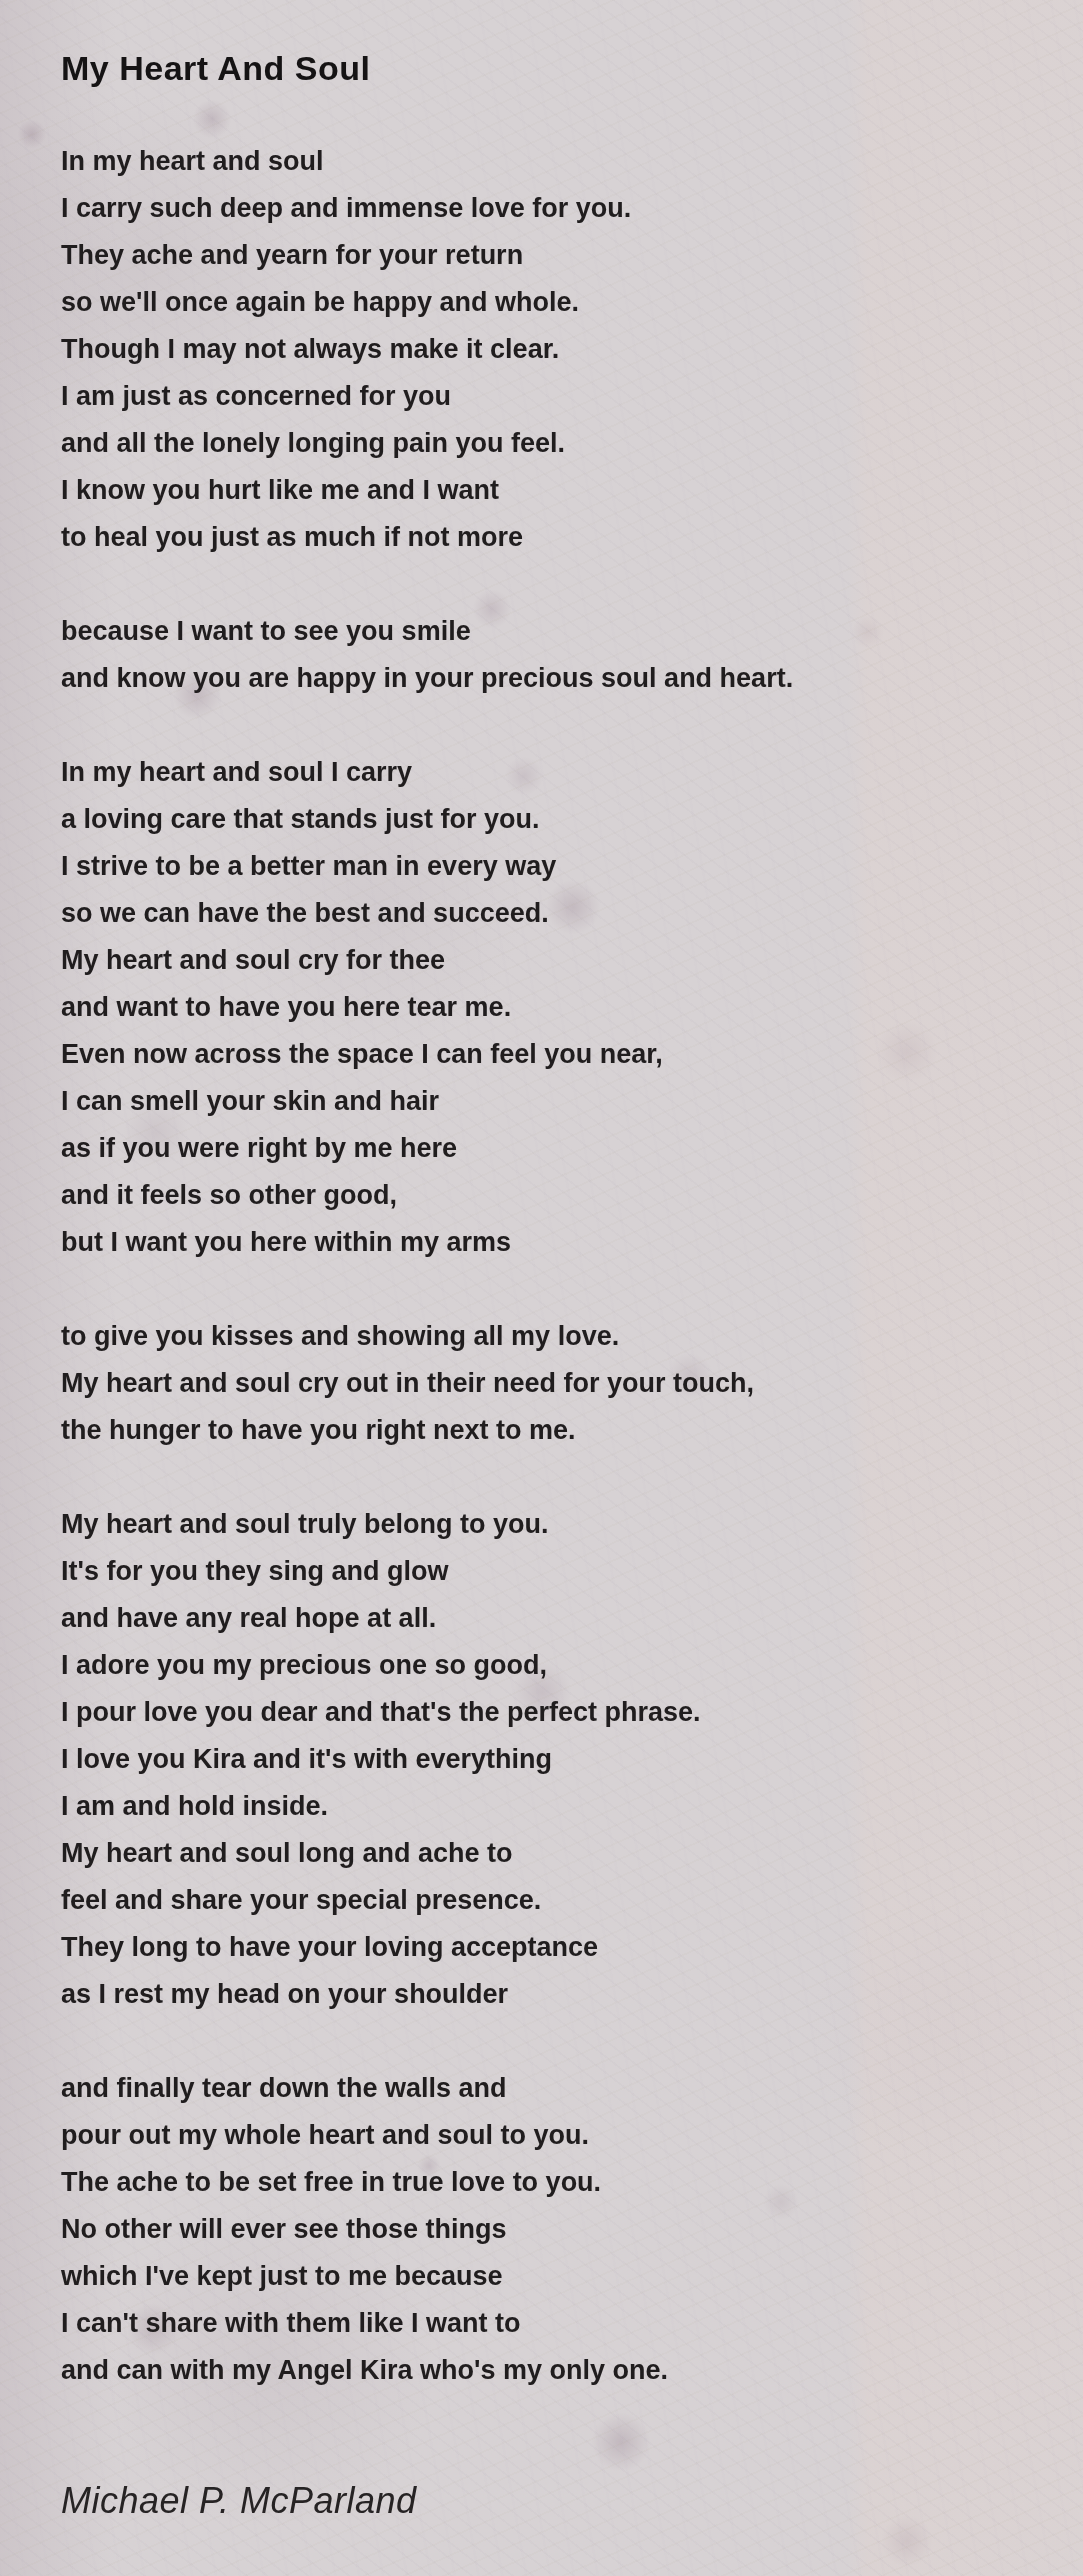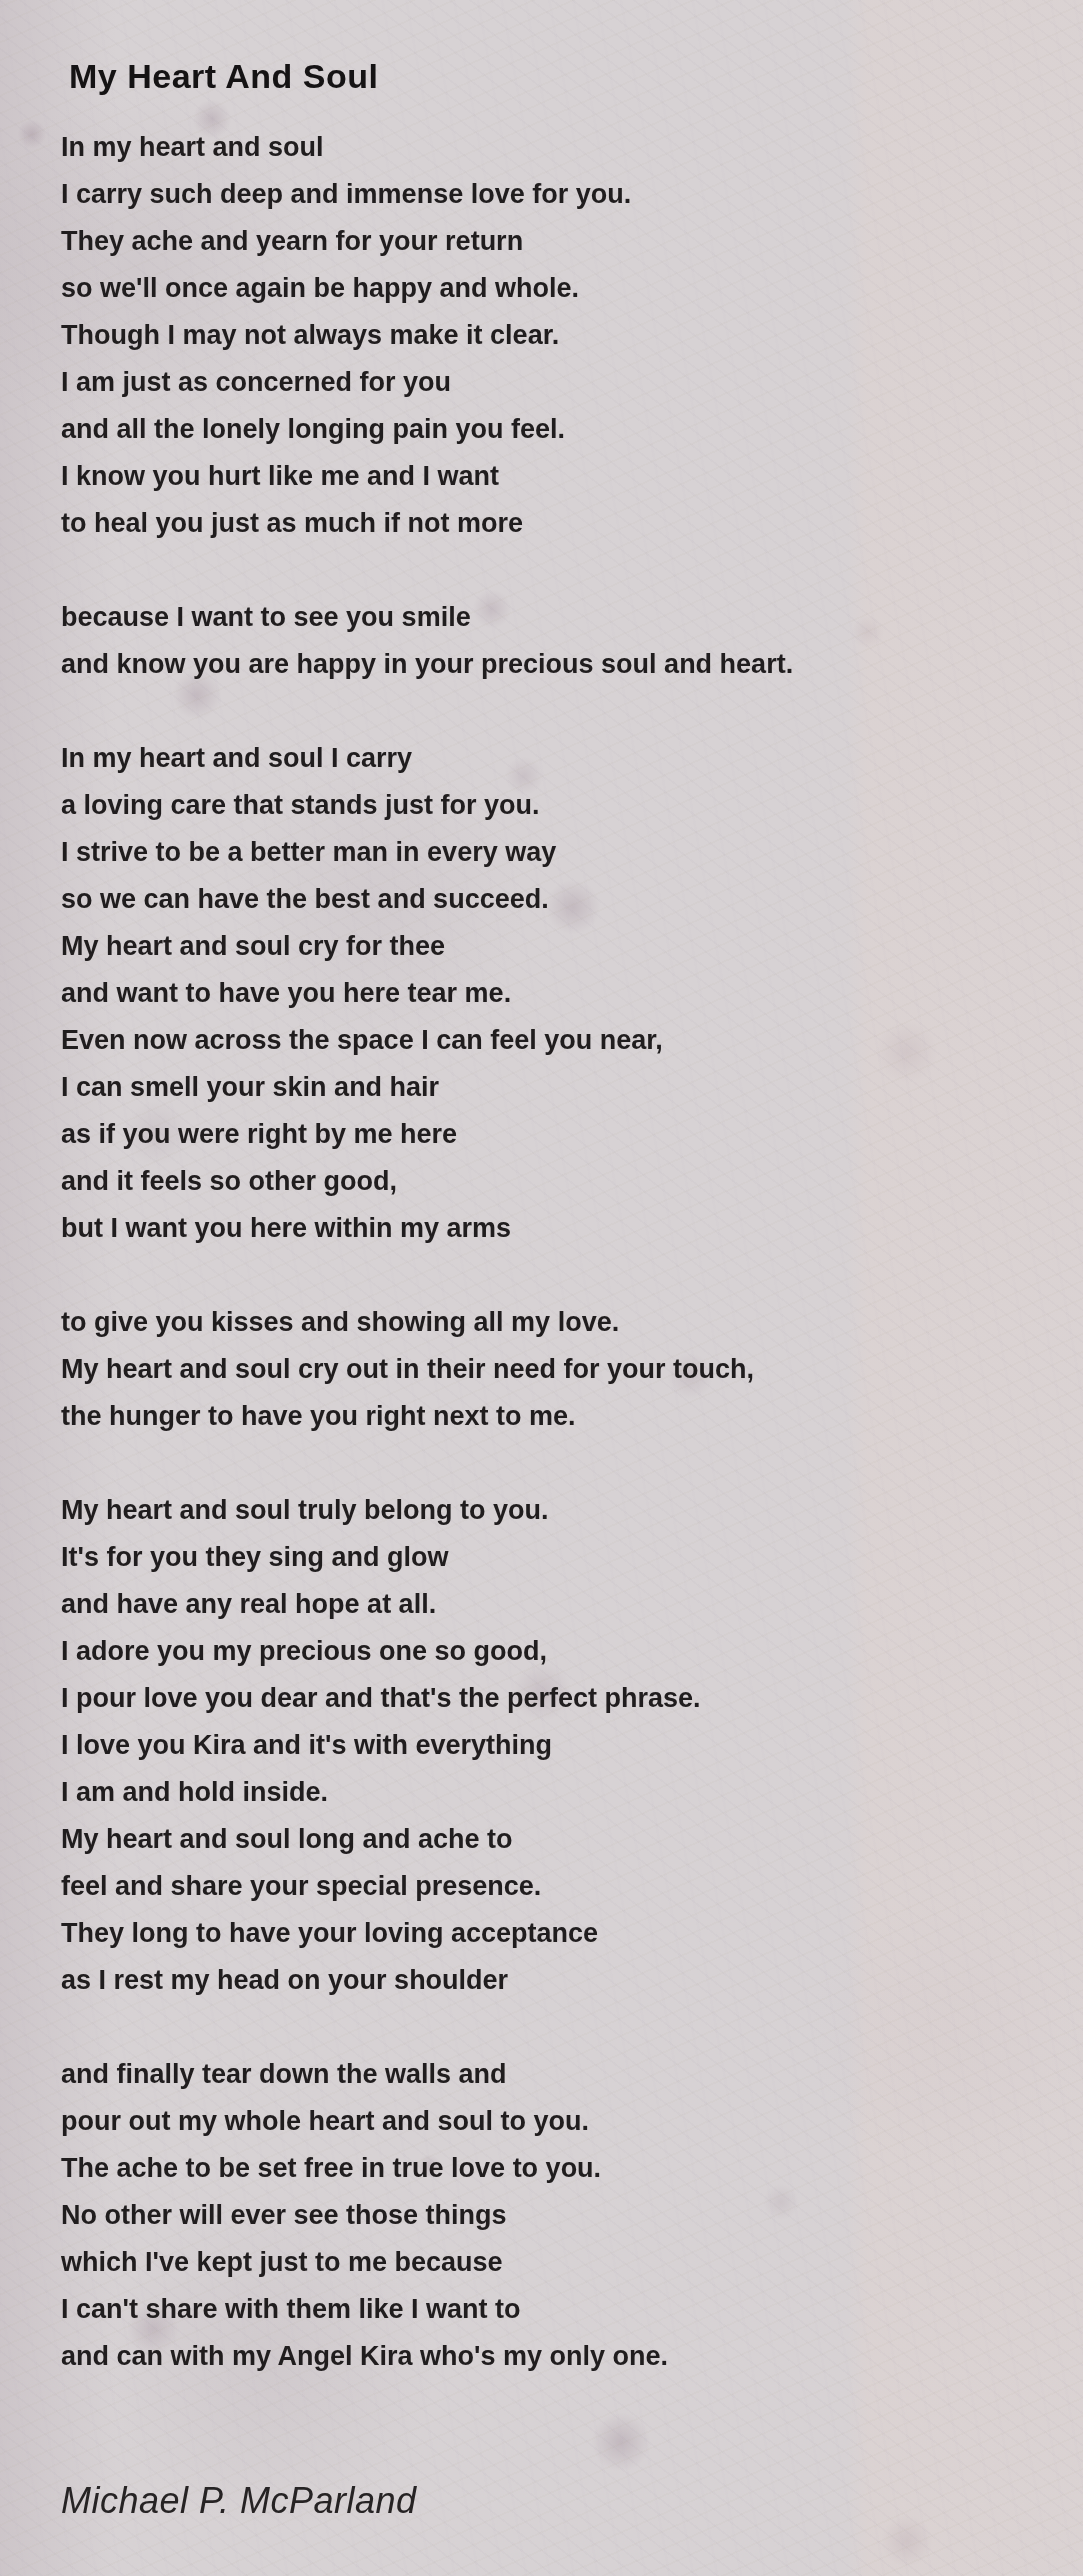--- a/index.html
+++ b/index.html
@@ -53,31 +53,31 @@
     background-image:
       repeating-linear-gradient(38deg,  rgba(150,140,160,0.05) 0px, rgba(150,140,160,0.05) 1.8px, rgba(0,0,0,0) 1.8px, rgba(0,0,0,0) 12.6px),
       repeating-linear-gradient(-24deg, rgba(168,158,128,0.05) 0px, rgba(168,158,128,0.05) 1.8px, rgba(0,0,0,0) 1.8px, rgba(0,0,0,0) 16.2px),
       repeating-linear-gradient(80deg,  rgba(180,170,190,0.04) 0px, rgba(180,170,190,0.04) 2.7px, rgba(0,0,0,0) 2.7px, rgba(0,0,0,0) 23.5px);
   }
 
   .title {
     position: absolute;
     left: 61px;
     top: 49px;
-    margin: 8px;
+    margin: 0;
     font-size: 34px;
     font-weight: bold;
     letter-spacing: 0.5px;
     color: #151314;
   }
 
   .poem {
     position: absolute;
     left: 61px;
-    top: 124px;
+    top: 138px;
     font-size: 27px;
     font-weight: bold;
     color: #201d1e;
   }
   .stanza { margin: 0 0 47px 0; }
   .line {
     height: 47px;
     line-height: 47px;
     white-space: pre;
   }

